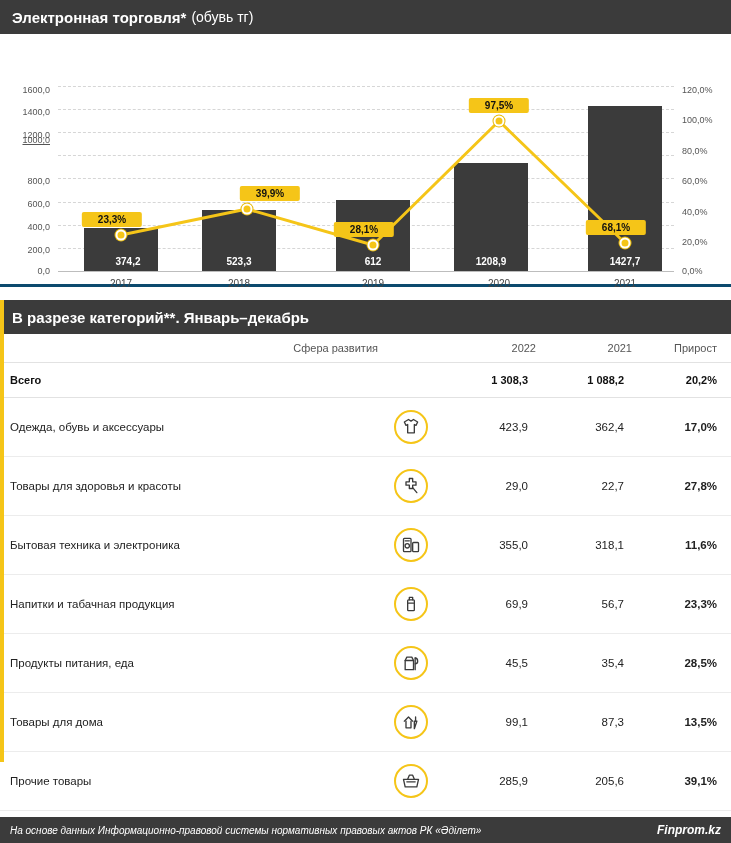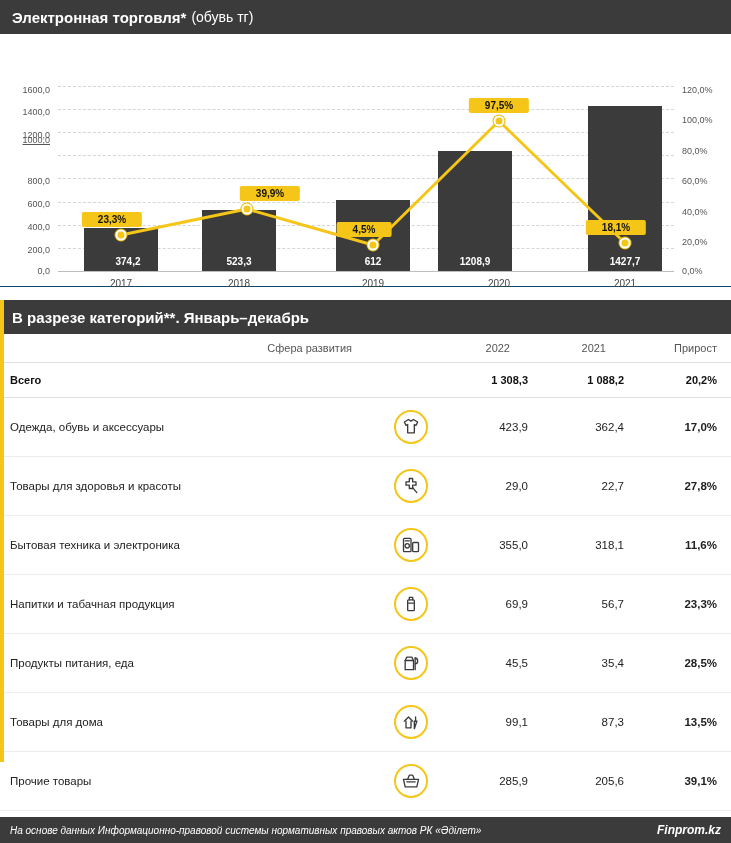--- a/index.html
+++ b/index.html
@@ -23,21 +23,21 @@
     padding: 0 12px;
     font-size: 15px;
     font-weight: bold;
   }
   .bar-title .sub { font-weight: normal; font-size: 14px; margin-left: 5px; }
 
   
   .chart-block {
     position: relative;
     height: 253px;
-    border-bottom: 1px solid #0c4a6e;
+    border-bottom: 3px solid #0c4a6e;
   }
   .chart-area {
     position: absolute;
     left: 58px; top: 52px;
     width: 616px; height: 185px;
   }
   .gridline {
     position: absolute;
     left: 0; right: 0;
     border-top: 1px dashed #d6d6d6;
@@ -124,21 +124,21 @@
   }
 
   
   .table-block { position: absolute; top: 300px; left: 0; width: 731px; }
   table.cat { width: 731px; border-collapse: collapse; }
   table.cat th, table.cat td { font-size: 11.5px; }
   table.cat thead th {
     background: #ffffff;
     color: #555;
     font-weight: normal;
-    padding: 8px 28px;
+    padding: 8px 2px;
     border-bottom: 1px solid #e2e2e2;
     font-size: 11px;
   }
   .col-name { width: 380px; text-align: left; }
   .col-icon { width: 62px; }
   .col-num  { width: 96px; text-align: right; }
   .col-gr   { width: 97px; text-align: right; padding-right: 14px !important; }
   tr.total td {
     font-weight: bold;
     font-size: 11px;
@@ -236,41 +236,41 @@
 
       <div class="bar" style="left:26px;  height:43px;">
         <div class="bar-val" style="left:0;padding-left:14px;">374,2</div>
       </div>
       <div class="bar" style="left:144px; height:61px;text-decoration:underline;">
         <div class="bar-val" style="left:0;">523,3</div>
       </div>
       <div class="bar" style="left:278px; height:71px;">
         <div class="bar-val" style="left:0;">612</div>
       </div>
-      <div class="bar" style="left:380px; height:120px;">
+      <div class="bar" style="left:396px; height:108px;">
         <div class="bar-val" style="left:0;">1208,9</div>
       </div>
       <div class="bar" style="left:530px; height:165px;">
         <div class="bar-val" style="left:0;">1427,7</div>
       </div>
 
       <svg width="616" height="185" style="position:absolute;left:0;top:0;overflow:visible">
         <polyline points="63,149 189,123 315,159 441,35 567,157" fill="none" stroke="#f5c518" stroke-width="3" stroke-linejoin="round" stroke-linecap="round"></polyline>
       </svg>
       <div class="marker" style="left:63px;  top:149px;"></div>
       <div class="marker" style="left:189px; top:123px;"></div>
       <div class="marker" style="left:315px; top:159px;"></div>
       <div class="marker" style="left:441px; top:35px;"></div>
       <div class="marker" style="left:567px; top:157px;"></div>
 
       <div class="pill" style="left:54px;  top:126px;">23,3%</div>
       <div class="pill" style="left:180px; top:100px;margin-left:32px;">39,9%</div>
-      <div class="pill" style="left:306px; top:136px;">4,5%</div>
+      <div class="pill" style="left:306px; top:136px;">28,1%</div>
       <div class="pill" style="left:441px; top:12px;">97,5%</div>
-      <div class="pill" style="left:558px; top:134px;">18,1%</div>
+      <div class="pill" style="left:558px; top:134px;">68,1%</div>
 
       <div class="xlab" style="left:26px;">2017</div>
       <div class="xlab" style="left:144px;">2018</div>
       <div class="xlab" style="left:278px;">2019</div>
       <div class="xlab" style="left:404px;">2020</div>
       <div class="xlab" style="left:530px;">2021</div>
     </div>
 
     <div class="legend">
       <div class="item">

